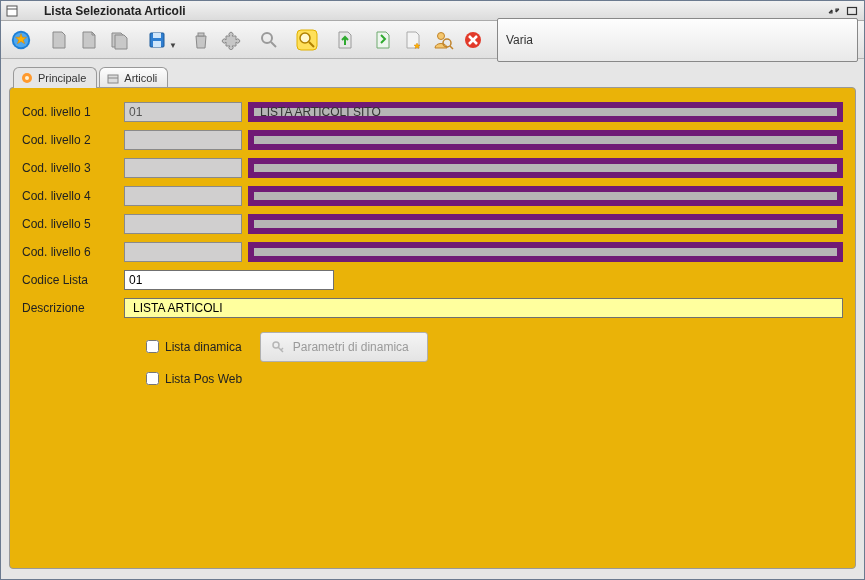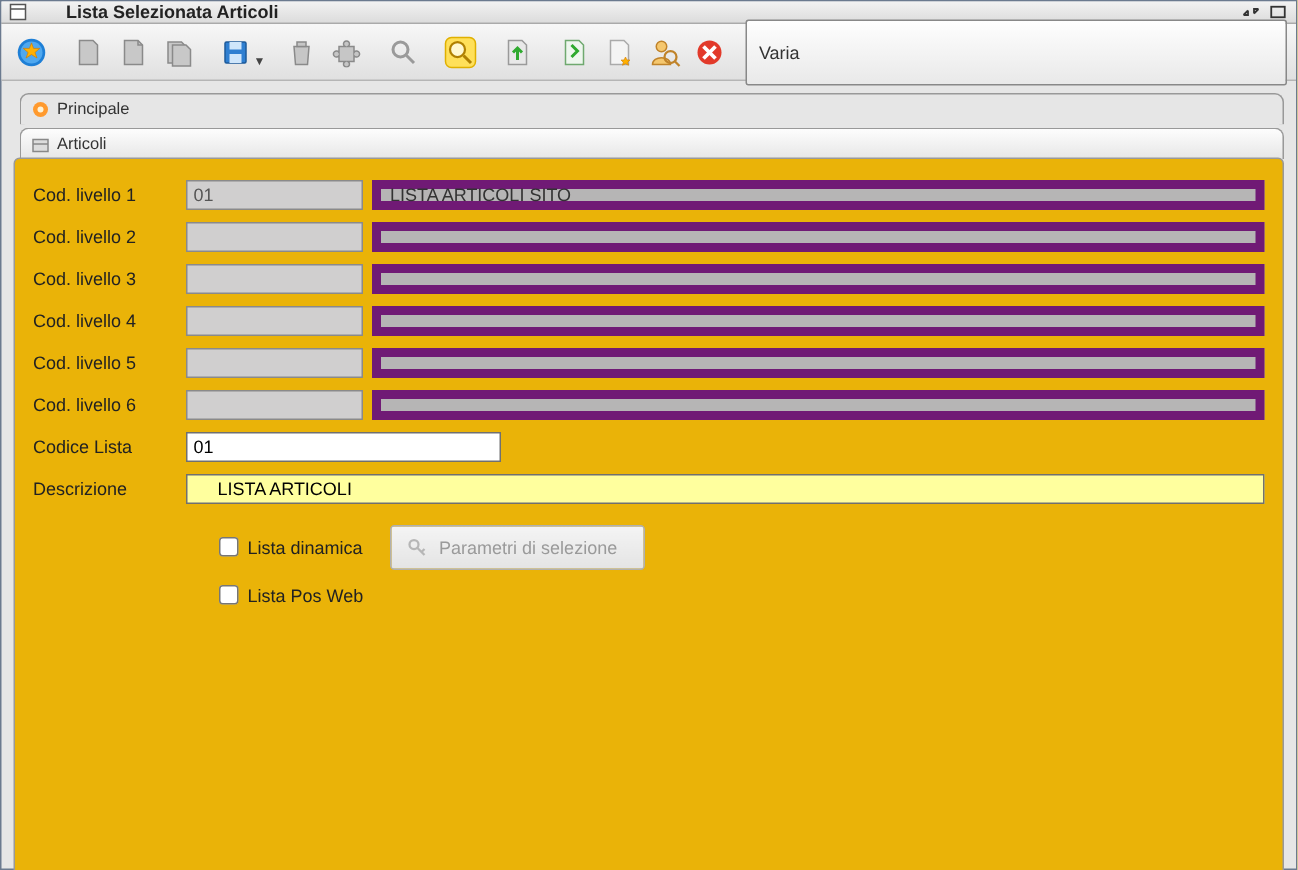--- a/index.html
+++ b/index.html
@@ -77,21 +77,20 @@
   .content {
     flex: 1;
     padding: 8px;
     position: relative;
   }
   .tabstrip {
     display: flex;
     gap: 2px;
     margin-bottom: -1px;
     padding-left: 4px;
-    flex-direction: column;
   }
   .tab {
     border: 1px solid #999;
     border-bottom: none;
     border-radius: 6px 6px 0 0;
     background: linear-gradient(#fdfdfd, #e6e6e6);
     padding: 3px 10px 3px 6px;
     display: flex; align-items: center; gap: 4px;
     font-size: 11px;
     color: #333;
@@ -142,21 +141,21 @@
     border: 1px solid #707070;
     background: #fff;
     padding: 0 4px;
     font-family: inherit; font-size: 12px;
     outline: none;
   }
   .form-row .wide-input {
     flex: 1; height: 20px;
     border: 1px solid #707070;
     background: #ffff9e;
-    padding: 0 20px;
+    padding: 0 8px;
     font-family: inherit; font-size: 12px;
     outline: none;
     caret-color: #000;
   }
   .checkbox-row {
     display: flex; align-items: center;
     margin: 14px 0 10px 124px;
     gap: 18px;
   }
   .ck {
@@ -399,21 +398,21 @@
           <span>Lista dinamica</span>
         </label>
         <div class="param-btn">
           <span class="key-ico">
             <svg width="14" height="14" viewBox="0 0 14 14">
                 <circle cx="5" cy="5" r="3" fill="none" stroke="#b6b6b6" stroke-width="1.5"></circle>
                 <line x1="7" y1="7" x2="12" y2="12" stroke="#b6b6b6" stroke-width="1.5"></line>
                 <line x1="10" y1="10" x2="12" y2="8" stroke="#b6b6b6" stroke-width="1.5"></line>
               </svg>
           </span>
-          <span>Parametri di selezione</span>
+          <span>Parametri di dinamica</span>
         </div>
       </div>
 
       <div class="checkbox-row" style="margin-top:6px">
         <label class="ck">
           <input type="checkbox" style="">
           <span>Lista Pos Web</span>
         </label>
       </div>
 

